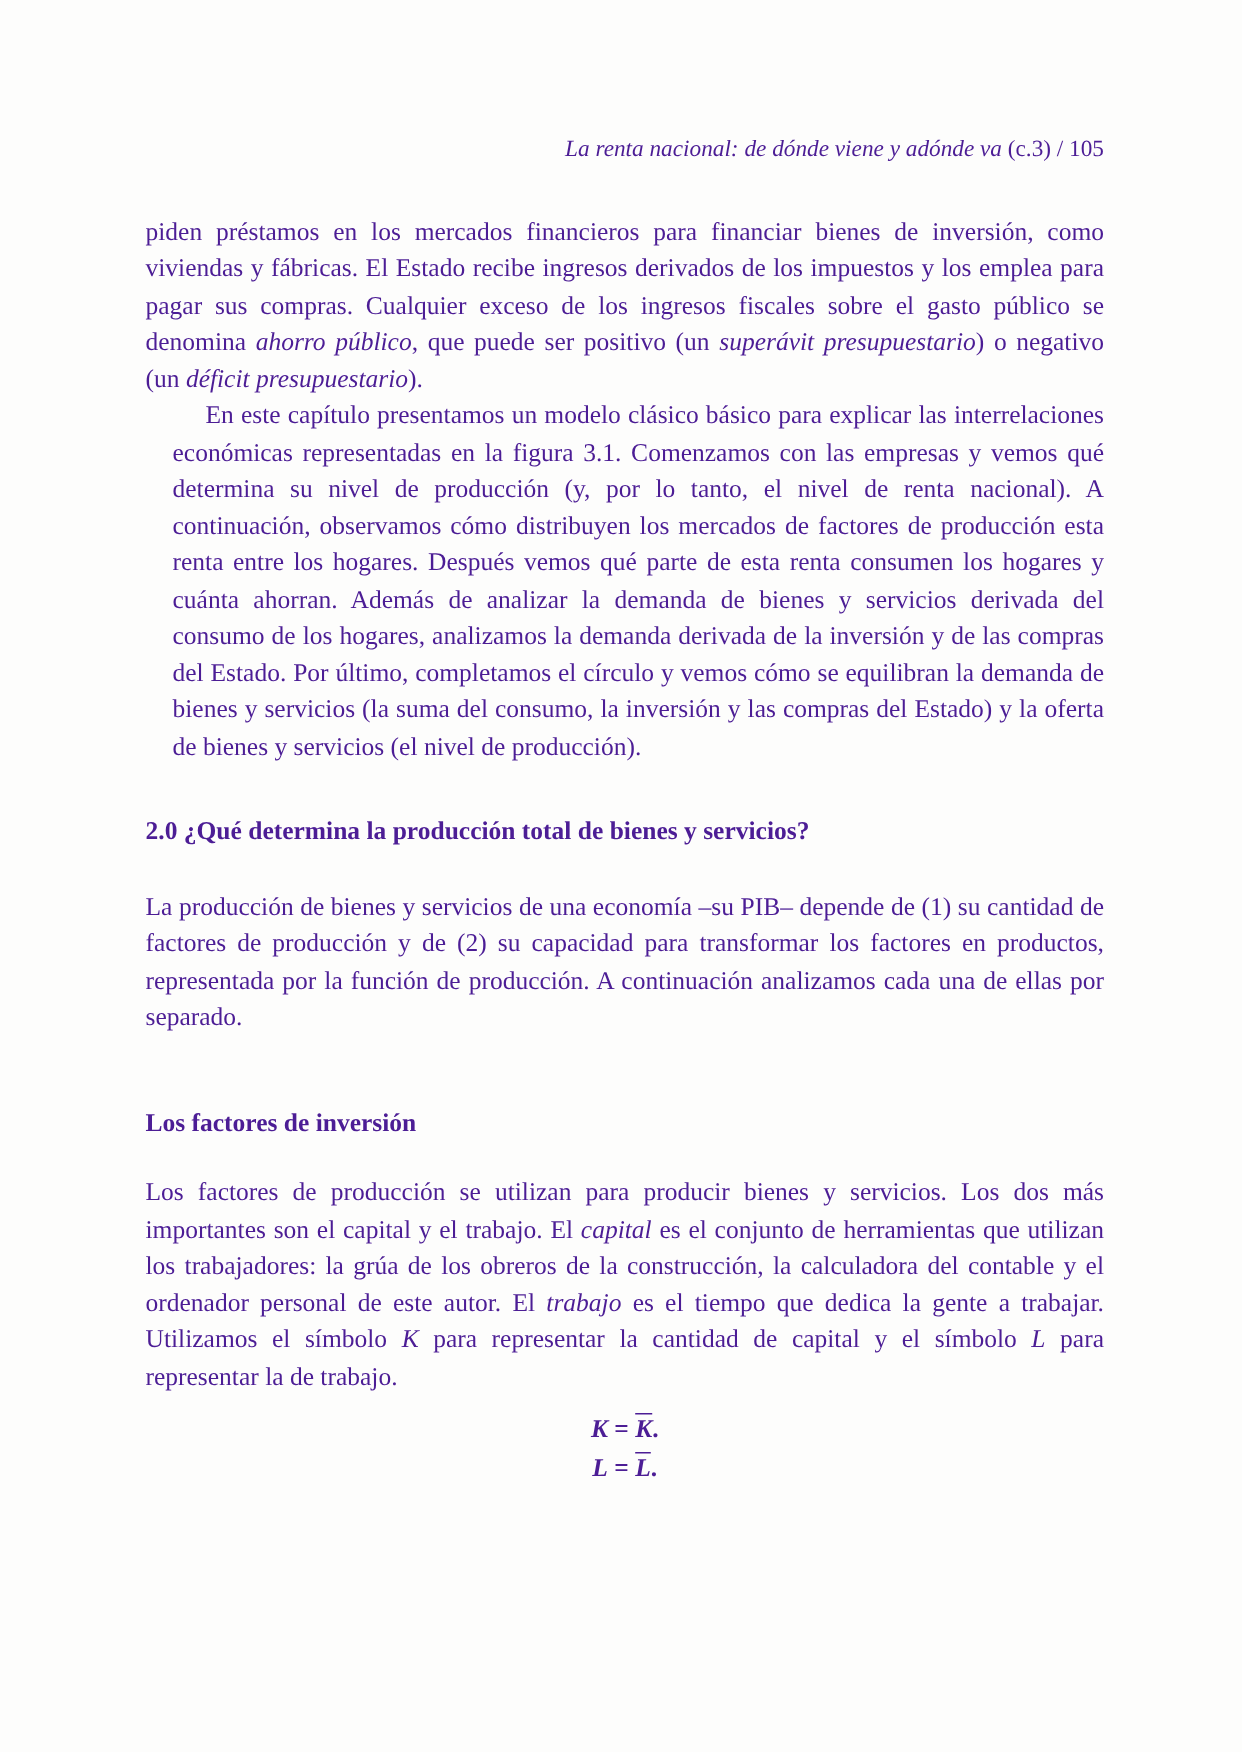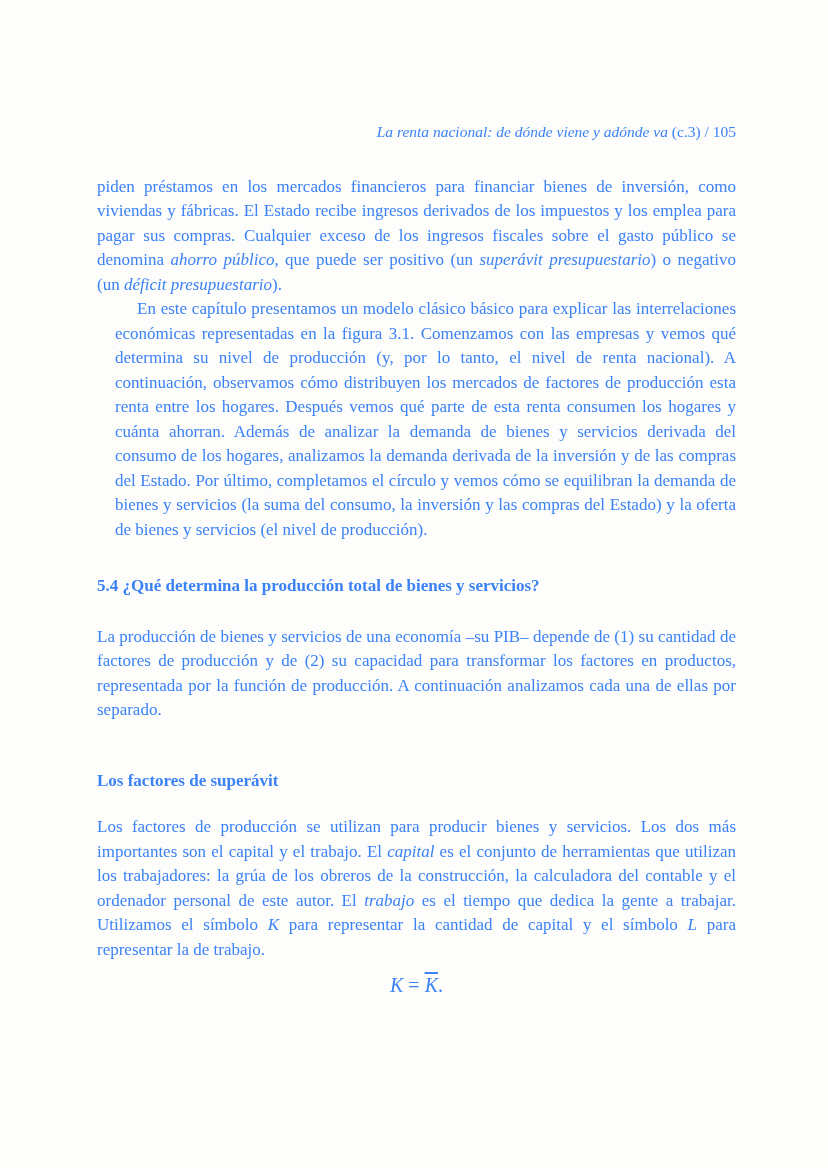--- a/index.html
+++ b/index.html
@@ -6,23 +6,23 @@
     margin: 0;
     padding: 0;
     background: #e9e9e9;
   }
   .page {
     width: 828px;
     height: 1168px;
     margin: 0 auto;
     background: #fdfdfc;
     box-sizing: border-box;
-    padding: 120px 92px 40px 97px;
+    padding: 88px 92px 40px 97px;
     font-family: "Liberation Serif", "DejaVu Serif", serif;
-    color: #3b82f6;
+    color: #4c1d95;
     font-size: 17px;
     line-height: 24.5px;
     overflow: hidden;
   }
   .running-header {
     text-align: right;
     font-size: 15.5px;
     margin-bottom: 30px;
     white-space: nowrap;
   }
@@ -48,40 +48,42 @@
     font-weight: bold;
     margin: 46px 0 22px 0;
     line-height: 24.5px;
   }
   .equations {
     margin-top: 10px;
     text-align: center;
   }
   .equation {
     line-height: 26px;
-    font-size: 20px;
+    font-size: 17px;
+    font-weight: bold;
   }
 </style>
 </head>
 <body>
 
 <div class="page">
 
   <div class="running-header"><span class="it">La renta nacional: de dónde viene y adónde va</span><span> (c.3) / 105</span></div>
 
   <p class="para"><span>piden préstamos en los mercados financieros para financiar bienes de inversión, como viviendas y fábricas. El Estado recibe ingresos derivados de los impuestos y los emplea para pagar sus compras. Cualquier exceso de los ingresos fiscales sobre el gasto público se denomina </span><span class="it">ahorro público</span><span>, que puede ser positivo (un </span><span class="it">superávit presupuestario</span><span>) o negativo (un </span><span class="it">déficit presupuestario</span><span>).</span></p>
 
   <p class="para indent"><span>En este capítulo presentamos un modelo clásico básico para explicar las interrelaciones económicas representadas en la figura 3.1. Comenzamos con las empresas y vemos qué determina su nivel de producción (y, por lo tanto, el nivel de renta nacional). A continuación, observamos cómo distribuyen los mercados de factores de producción esta renta entre los hogares. Después vemos qué parte de esta renta consumen los hogares y cuánta ahorran. Además de analizar la demanda de bienes y servicios derivada del consumo de los hogares, analizamos la demanda derivada de la inversión y de las compras del Estado. Por último, completamos el círculo y vemos cómo se equilibran la demanda de bienes y servicios (la suma del consumo, la inversión y las compras del Estado) y la oferta de bienes y servicios (el nivel de producción).</span></p>
 
-  <h2 class="section-heading">5.4 ¿Qué determina la producción total de bienes y servicios?</h2>
+  <h2 class="section-heading">2.0 ¿Qué determina la producción total de bienes y servicios?</h2>
 
   <p class="para"><span>La producción de bienes y servicios de una economía –su PIB– depende de (1) su cantidad de factores de producción y de (2) su capacidad para transformar los factores en productos, representada por la función de producción. A continuación analizamos cada una de ellas por separado.</span></p>
 
-  <h3 class="subsection-heading">Los factores de superávit</h3>
+  <h3 class="subsection-heading">Los factores de inversión</h3>
 
   <p class="para"><span>Los </span><span class="bd">factores de producción</span><span> se utilizan para producir bienes y servicios. Los dos más importantes son el capital y el trabajo. El </span><span class="it">capital</span><span> es el conjunto de herramientas que utilizan los trabajadores: la grúa de los obreros de la construcción, la calculadora del contable y el ordenador personal de este autor. El </span><span class="it">trabajo</span><span> es el tiempo que dedica la gente a trabajar. Utilizamos el símbolo </span><span class="it">K</span><span> para representar la cantidad de capital y el símbolo </span><span class="it">L</span><span> para representar la de trabajo.</span></p>
 
 
   <div class="equations">
     <div class="equation"><span class="it">K</span><span> = </span><span class="it ov">K</span><span>.</span></div>
+    <div class="equation"><span class="it">L</span><span> = </span><span class="it ov">L</span><span>.</span></div>
   </div>
 
 </div>
 
 </body></html>

